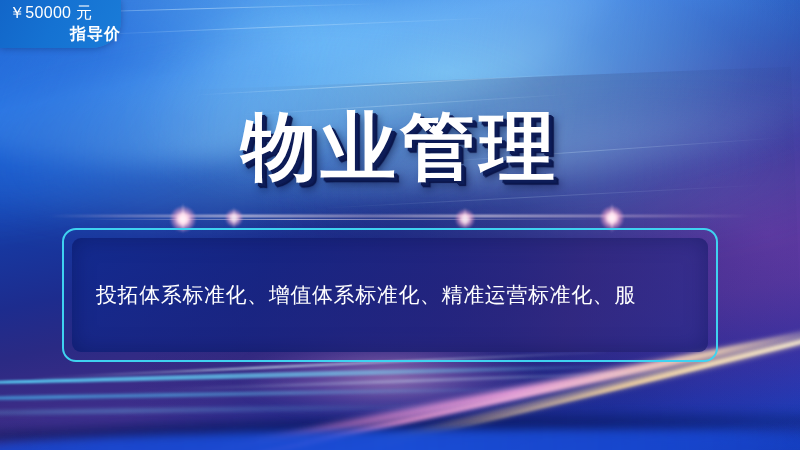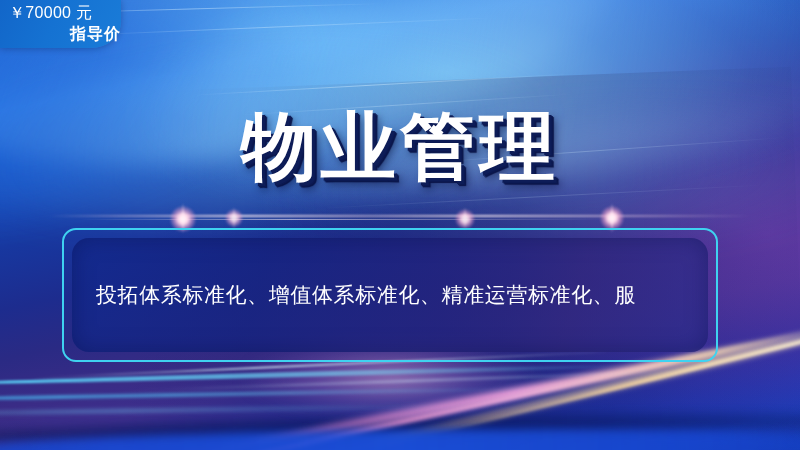--- a/index.html
+++ b/index.html
@@ -248,21 +248,21 @@
     width: 656px; height: 134px;
     box-sizing: border-box;
     border: 2px solid #3fd2f0;
     border-radius: 14px;
     background: transparent;
     z-index: 6;
   }
   #content-inner {
     position: absolute;
     left: 8px; top: 8px; right: 8px; bottom: 8px;
-    border-radius: 17px;
+    border-radius: 9px;
     background: linear-gradient(105deg,
       rgba(18,40,140,0.78) 0%,
       rgba(22,36,130,0.80) 30%,
       rgba(34,36,128,0.78) 58%,
       rgba(48,40,128,0.72) 78%,
       rgba(44,44,140,0.70) 100%);
     box-shadow: inset 0 0 22px rgba(4,10,60,0.35);
   }
   #content-text {
     position: absolute;
@@ -317,21 +317,21 @@
   <div class="streak s-gd1"></div>
   <div class="streak s-gd2"></div>
   <div class="streak s-wh1"></div>
   <div class="streak s-wh2"></div>
   <div class="streak s-cy1"></div>
   <div class="streak s-cy2"></div>
   <div class="streak s-cy3"></div>
   <div class="streak s-blue-bottom"></div>
 
   <div id="price-badge">
-    <div class="badge-line1">￥70000 元</div>
+    <div class="badge-line1">￥50000 元</div>
     <div class="badge-line2">指导价</div>
   </div>
 
   <div id="main-title">物业管理</div>
 
   <div class="flare-wrap">
     <div class="flare-line"></div>
     <div class="flare-line2"></div>
     <div class="spark sp-core sp1"></div>
     <div class="spark sp-core sp2"></div>

